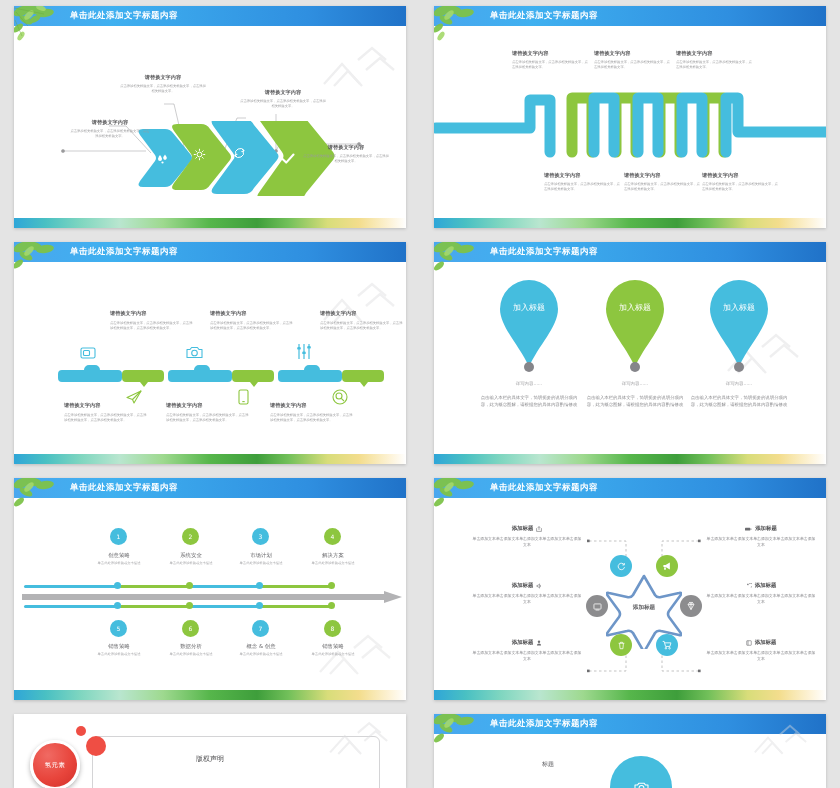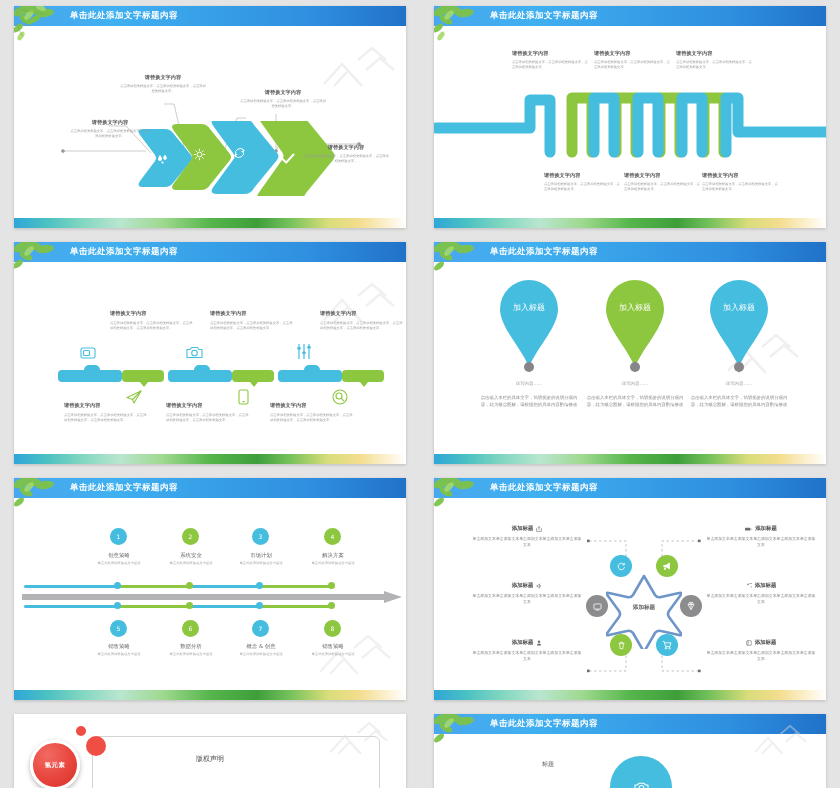--- a/index.html
+++ b/index.html
@@ -74,21 +74,21 @@
     position:absolute;left:50%;transform:translateX(-50%);top:40px;
     font-size:7px;color:#4a4a4c;white-space:nowrap;
   }
   .badge{
     position:absolute;left:16px;top:26px;width:44px;height:44px;border-radius:50%;
     background:radial-gradient(circle at 34% 28%,#f06a63 0%,#e8453c 55%,#d22f28 100%);
     border:3px solid #ffffff;
     box-shadow:0 2px 5px rgba(0,0,0,.3);
     display:flex;align-items:center;justify-content:center;
   }
-  .badge span{font-size:6.4px;color:#fff;font-weight:bold;letter-spacing:.5px;}
+  .badge span{font-size:6.4px;color:#fff;font-weight:normal;letter-spacing:.5px;}
   .dot-red{position:absolute;border-radius:50%;background:#ef4e44;}
 </style>
 </head>
 <body>
 
 <div class="gallery">
 
   <div class="cell">
     <div class="slide">
       <div class="hdr"></div>

